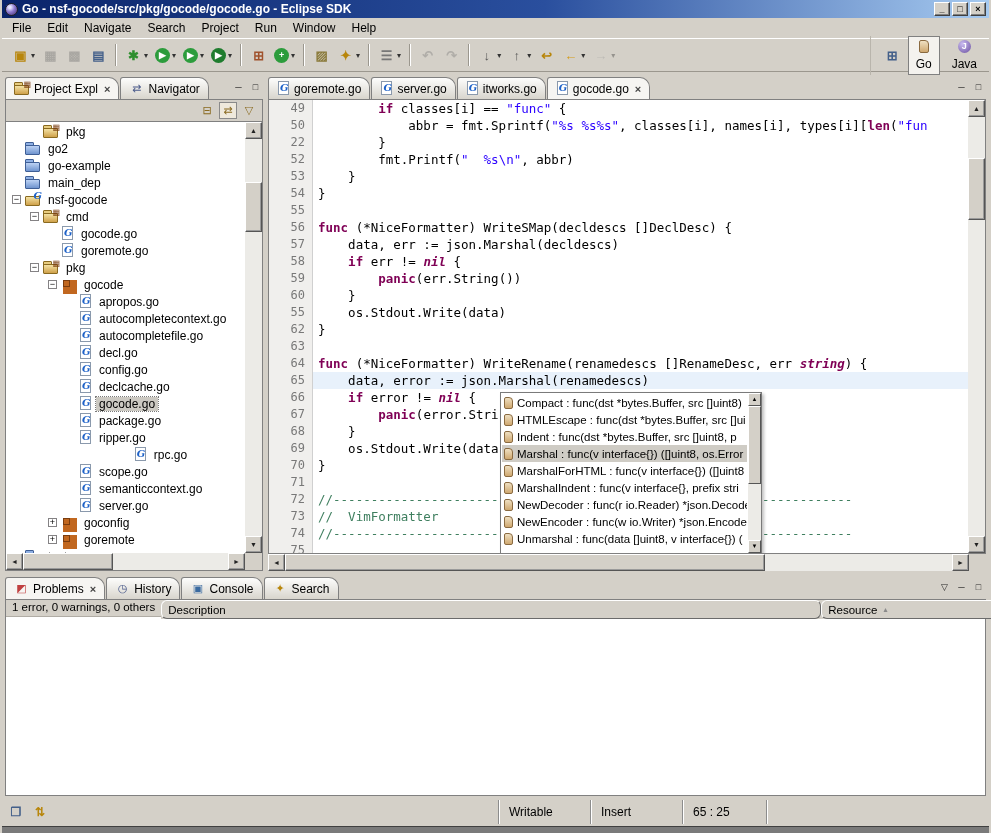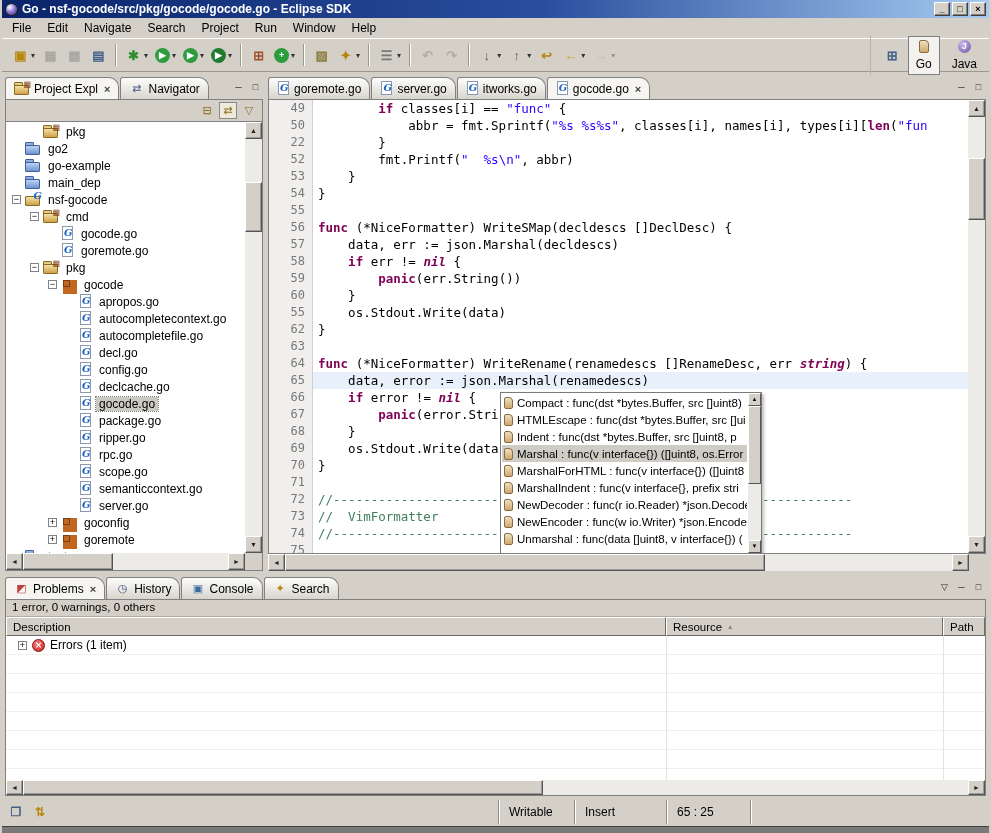--- a/index.html
+++ b/index.html
@@ -123,25 +123,25 @@
   .ptag { width:9px; height:12px; flex:none; background:linear-gradient(#efe0c2,#cfa870); border:1px solid #8a6a40; border-radius:2px 4px 2px 2px; }
   .p-sbv { position:absolute; top:0; right:0; bottom:13px; width:13px; background:#ecebe7; }
   .p-sbh { position:absolute; left:0; right:13px; bottom:0; height:13px; background:#ecebe7; }
   .p-btn { position:absolute; width:13px; height:13px; background:#d4d0c8; border:1px solid; border-color:#fff #555 #555 #fff; font-size:6px; line-height:11px; text-align:center; }
   .p-thumb { position:absolute; background:#d4d0c8; border:1px solid; border-color:#fff #555 #555 #fff; }
   .p-grip { position:absolute; right:0; bottom:0; width:13px; height:13px;
     background:repeating-linear-gradient(135deg,#d4d0c8 0 2px,#8a8a8a 2px 3px); }
 
   
   .bottom-panel { height:225px; flex:none; display:flex; flex-direction:column; padding:4px 3px 0 3px; }
-  .problems-body { flex:1; display:flex; flex-direction:column; border:1px solid #808080; background:#fff; position:relative; min-height:0; }
+  .problems-body { flex:1; display:flex; flex-direction:row; border:1px solid #808080; background:#fff; position:relative; min-height:0; }
   .summary { height:17px; flex:none; background:#d4d0c8; border-bottom:1px solid #b0aca4; padding:1px 6px; font-size:11.5px; }
   .phead { height:19px; flex:none; display:flex; background:#d4d0c8; }
   .phcell { border-top:1px solid #fff; border-left:1px solid #fff; border-right:1px solid #6b6b6b; border-bottom:1px solid #6b6b6b;
-    padding:2px 6px; font-size:11.5px; display:flex; align-items:center; gap:6px; overflow:hidden; white-space:nowrap; }
+    padding:2px 6px; font-size:11.5px; display:flex; align-items:center; gap:6px; overflow:hidden; white-space:nowrap;border-radius:6px; }
   .sort-arrow { font-size:8px; color:#8a8a8a; }
   .prows { flex:1; position:relative; overflow:hidden; }
   .prow { height:19px; display:flex; align-items:center; gap:5px; padding-left:12px; border-bottom:1px solid #f0efec; font-size:12px; }
   .err-icon { width:13px; height:13px; border-radius:50%; background:radial-gradient(circle at 35% 30%,#f08080,#cc2020); border:1px solid #8a0e0e;
     color:#fff; font-size:8px; font-weight:bold; display:flex; align-items:center; justify-content:center; line-height:13px; }
   .col-line { position:absolute; top:0; bottom:0; width:1px; background:#e4e2de; }
   .problems-hscroll { height:15px; flex:none; position:relative; background:#ecebe7; }
 
   
   .statusbar { height:30px; flex:none; display:flex; align-items:stretch; padding:4px 4px 2px 4px; gap:0; }
@@ -437,21 +437,21 @@
               </span>
               <span class="lbl">package.go</span>
             </div>
             <div class="trow" style="padding-left: 60px;">
               <span class="tw-sp"></span>
               <span class="fic fic-gofile">
                 <i></i>
               </span>
               <span class="lbl">ripper.go</span>
             </div>
-            <div class="trow" style="padding-left: 60px;">
+            <div class="trow" style="padding-left: 60px; justify-content: center;">
               <span class="tw-sp"></span>
               <span class="fic fic-gofile">
                 <i></i>
               </span>
               <span class="lbl">rpc.go</span>
             </div>
             <div class="trow" style="padding-left: 60px;">
               <span class="tw-sp"></span>
               <span class="fic fic-gofile">
                 <i></i>
@@ -778,19 +778,19 @@
         <div class="sb-btn" style="right:0;top:0;height:15px;line-height:13px;">►</div>
       </div>
     </div>
   </div>
 
   <div class="statusbar">
     <div class="sseg first" id="status-icons">
         <span class="sicon" style="color: rgb(68, 96, 138);">❒</span>
         <span class="sicon" style="color: rgb(184, 134, 11);">⇅</span>
       </div>
-    <div class="sseg" style="width:76px;">Writable</div>
+    <div class="sseg" style="width:92px;">Writable</div>
     <div class="sseg" style="width:92px;">Insert</div>
     <div class="sseg" style="width:84px;">65 : 25</div>
     <div class="sseg" style="flex:1;"></div>
   </div>
   <div class="bottom-frame"></div>
 </div>
 
 </body></html>

